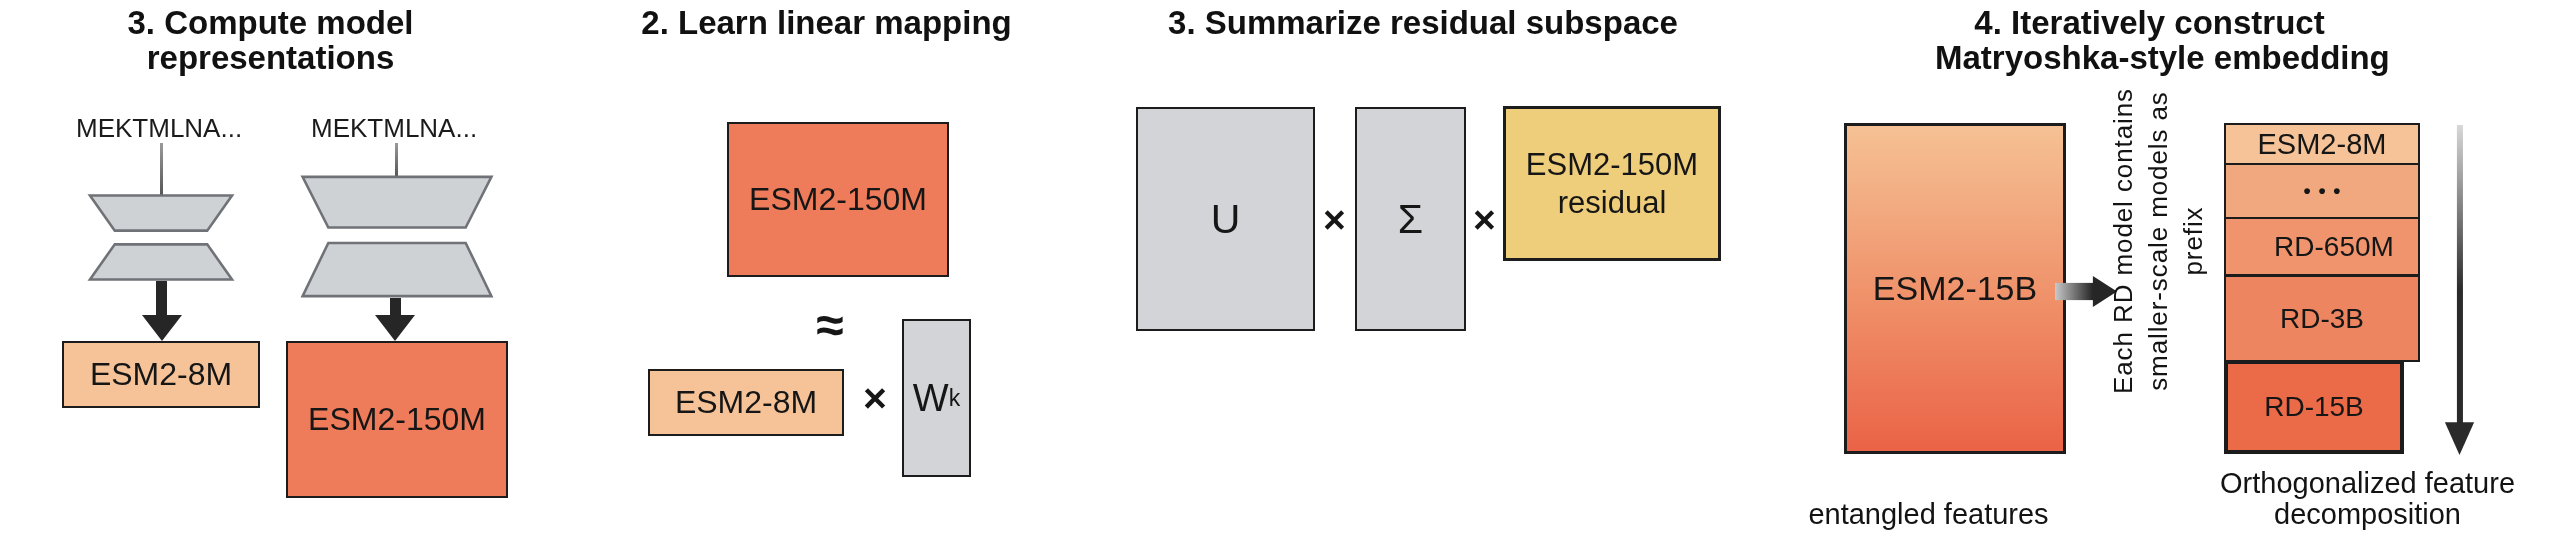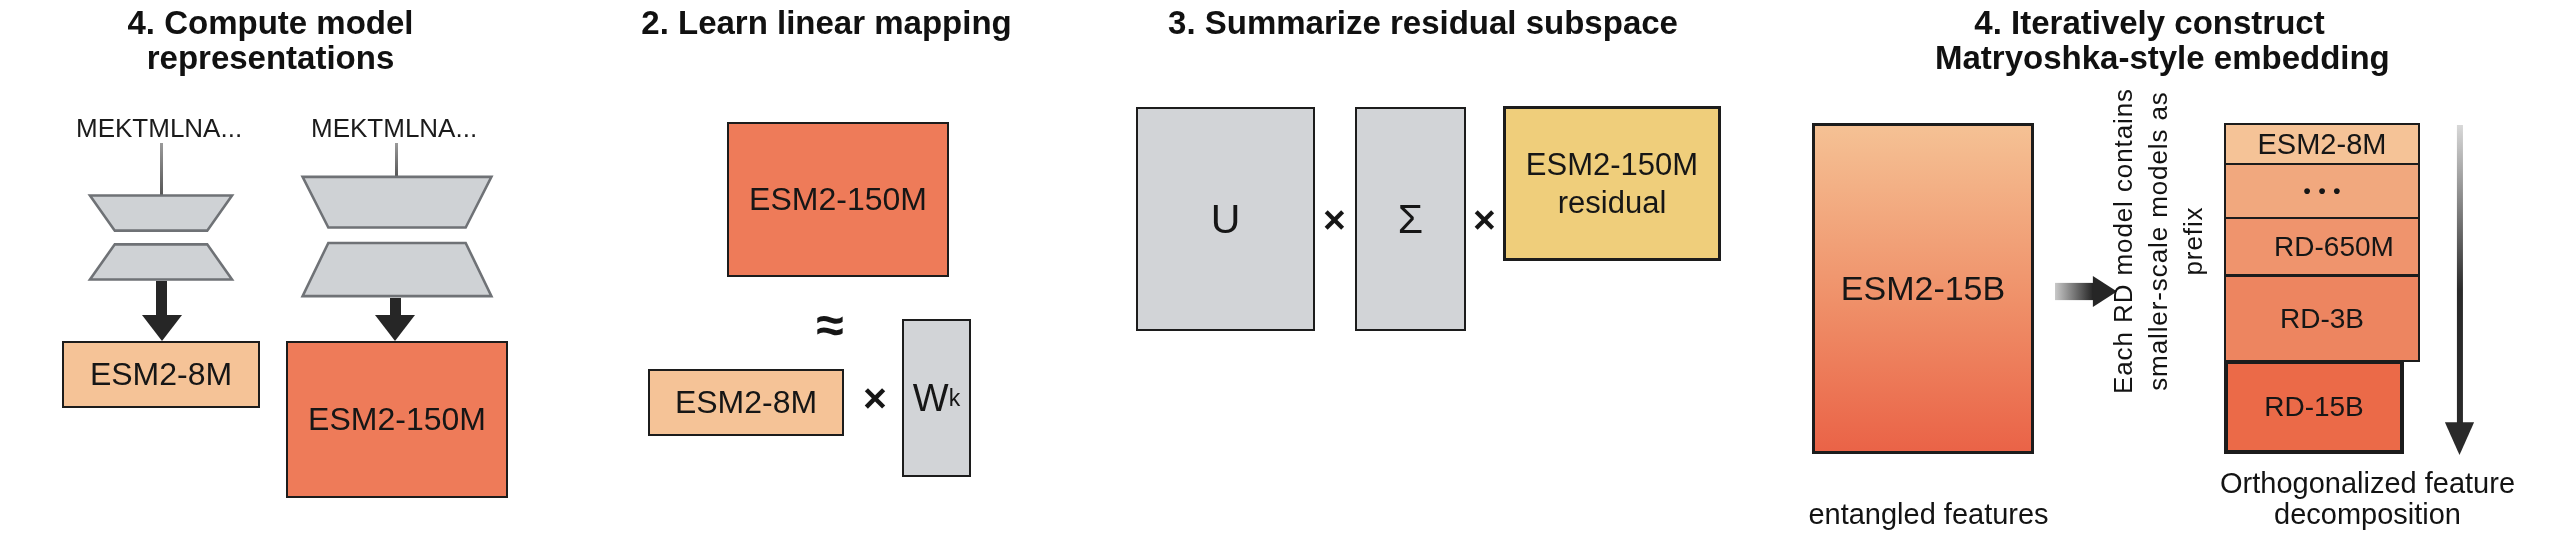--- a/index.html
+++ b/index.html
@@ -15,29 +15,29 @@
   .label40{font-size:34px;}
   .label48{font-size:41px;}
   .sym{font-weight:600;color:#161616;}
   .connector{background:linear-gradient(180deg,#9a9a9a,#555);width:2.6px;}
   .arrow-shaft{background:#262626;width:11px;}
   .arrow-head{width:0;height:0;border-left:20px solid transparent;border-right:20px solid transparent;border-top:26px solid #262626;}
   .caption{font-size:29px;line-height:31px;text-align:center;color:#131313;}
   .rot-note{transform:rotate(-90deg);font-size:26px;line-height:35px;text-align:center;letter-spacing:0.9px;color:#131313;}
   .stack-row{border:2.6px solid #1c1c1c;font-size:28px;}
   .stack-row-last{border-width:4.3px;}
-  .grad-box{background:linear-gradient(180deg,#F5C194 0%,#EF8F68 55%,#EA6347 100%);border:3.4px solid #1c1c1c;}
+  .grad-box{background:linear-gradient(180deg,#F5C194 0%,#EF8F68 55%,#EA6347 100%);border:3.4px solid #1c1c1c;margin-left:32px;}
   .dots{font-size:20.6px;letter-spacing:7.7px;font-weight:700;text-indent:7.7px;}
 </style>
 </head>
 <body>
 
 <div id="canvas">
 
-  <div class="abs title" style="left:56px;top:5.2px;width:429px;">4. Compute model</div>
+  <div class="abs title" style="left:56px;top:5.2px;width:429px;">3. Compute model</div>
   <div class="abs title" style="left:56px;top:40px;width:429px;">representations</div>
 
   <div class="abs seq" style="left:76px;top:113px;width:172px;">MEKTMLNA...</div>
   <div class="abs seq" style="left:311px;top:113px;width:172px;">MEKTMLNA...</div>
 
   <div class="abs connector" style="left:160px;top:143px;height:53px;"></div>
   <div class="abs connector" style="left:395px;top:143px;height:34px;"></div>
 
   <svg class="abs" style="left:77px;top:193px;" width="168" height="89" viewBox="0 0 196 104">
     <polygon points="15,3 181,3 152,44 44,44" fill="#CFD2D5" stroke="#6F7276" stroke-width="3"></polygon>

